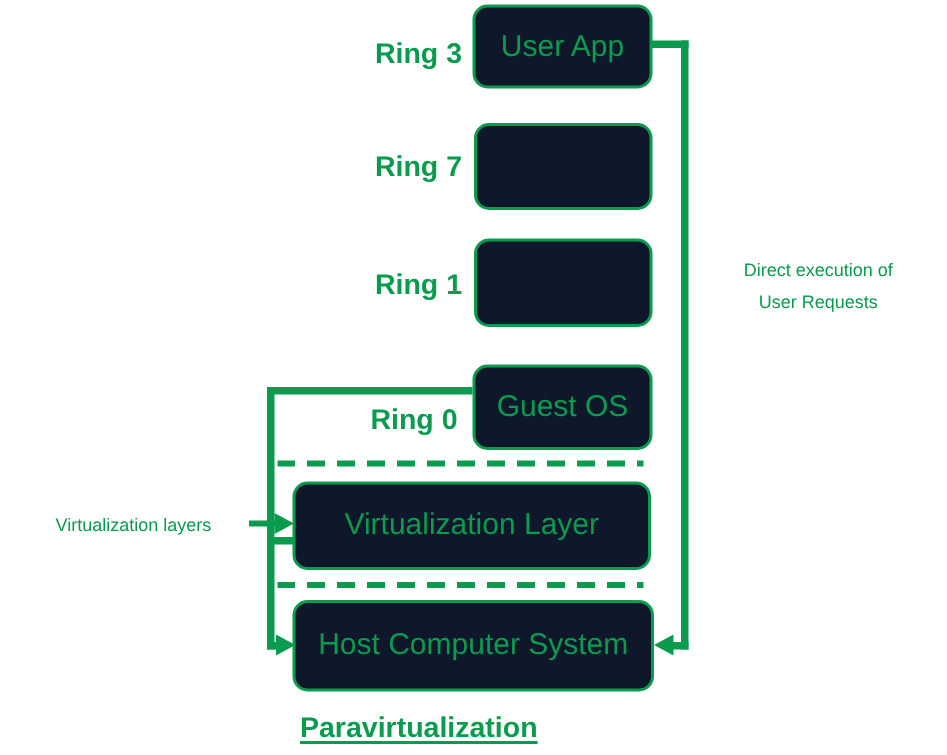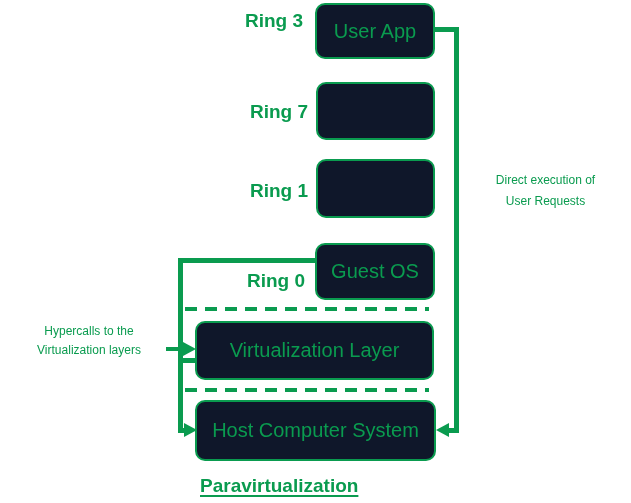--- a/index.html
+++ b/index.html
@@ -75,21 +75,21 @@
     text-decoration-thickness: 2px;
     text-underline-offset: 3px;
     z-index: 1;
   }
 </style>
 </head>
 <body>
 
 <div class="canvas">
 
-  <div class="ring-label" style="left:240px; top:10px;text-align:center;">Ring 3</div>
+  <div class="ring-label" style="left:240px; top:26px;">Ring 3</div>
   <div class="ring-label" style="left:240px; top:101px;">Ring 7</div>
   <div class="ring-label" style="left:240px; top:180px;">Ring 1</div>
   <div class="ring-label" style="left:237px; top:270px;">Ring 0</div>
 
   <div class="box" style="left:315px; top:3px;   width:120px; height:56px;">
     <span>User App</span>
   </div>
   <div class="box" style="left:316px; top:82px;  width:119px; height:58px;">
     <span></span>
   </div>
@@ -121,19 +121,19 @@
   <div class="arrow-right" style="left:183px; top:342px;"></div>
   <div class="hline" style="left:178px; top:358px; width:19px; height:5px;"></div>
   <div class="hline" style="left:178px; top:428px; width:8px; height:5px;"></div>
   <div class="arrow-right" style="left:184px; top:423px;"></div>
 
   <div class="note" style="left:460px; top:170px; width:171px;">
     <span>Direct execution of</span><br>
     <span>User Requests</span>
   </div>
   <div class="note note-tight" style="left:0px; top:322px; width:178px;">
-    <span>Hypercalls to the</span><br>
+    <br>
     <span>Virtualization layers</span>
   </div>
 
   <div class="diagram-title" style="left:200px; top:475px; width:207px;">Paravirtualization</div>
 
 </div>
 
 </body></html>

